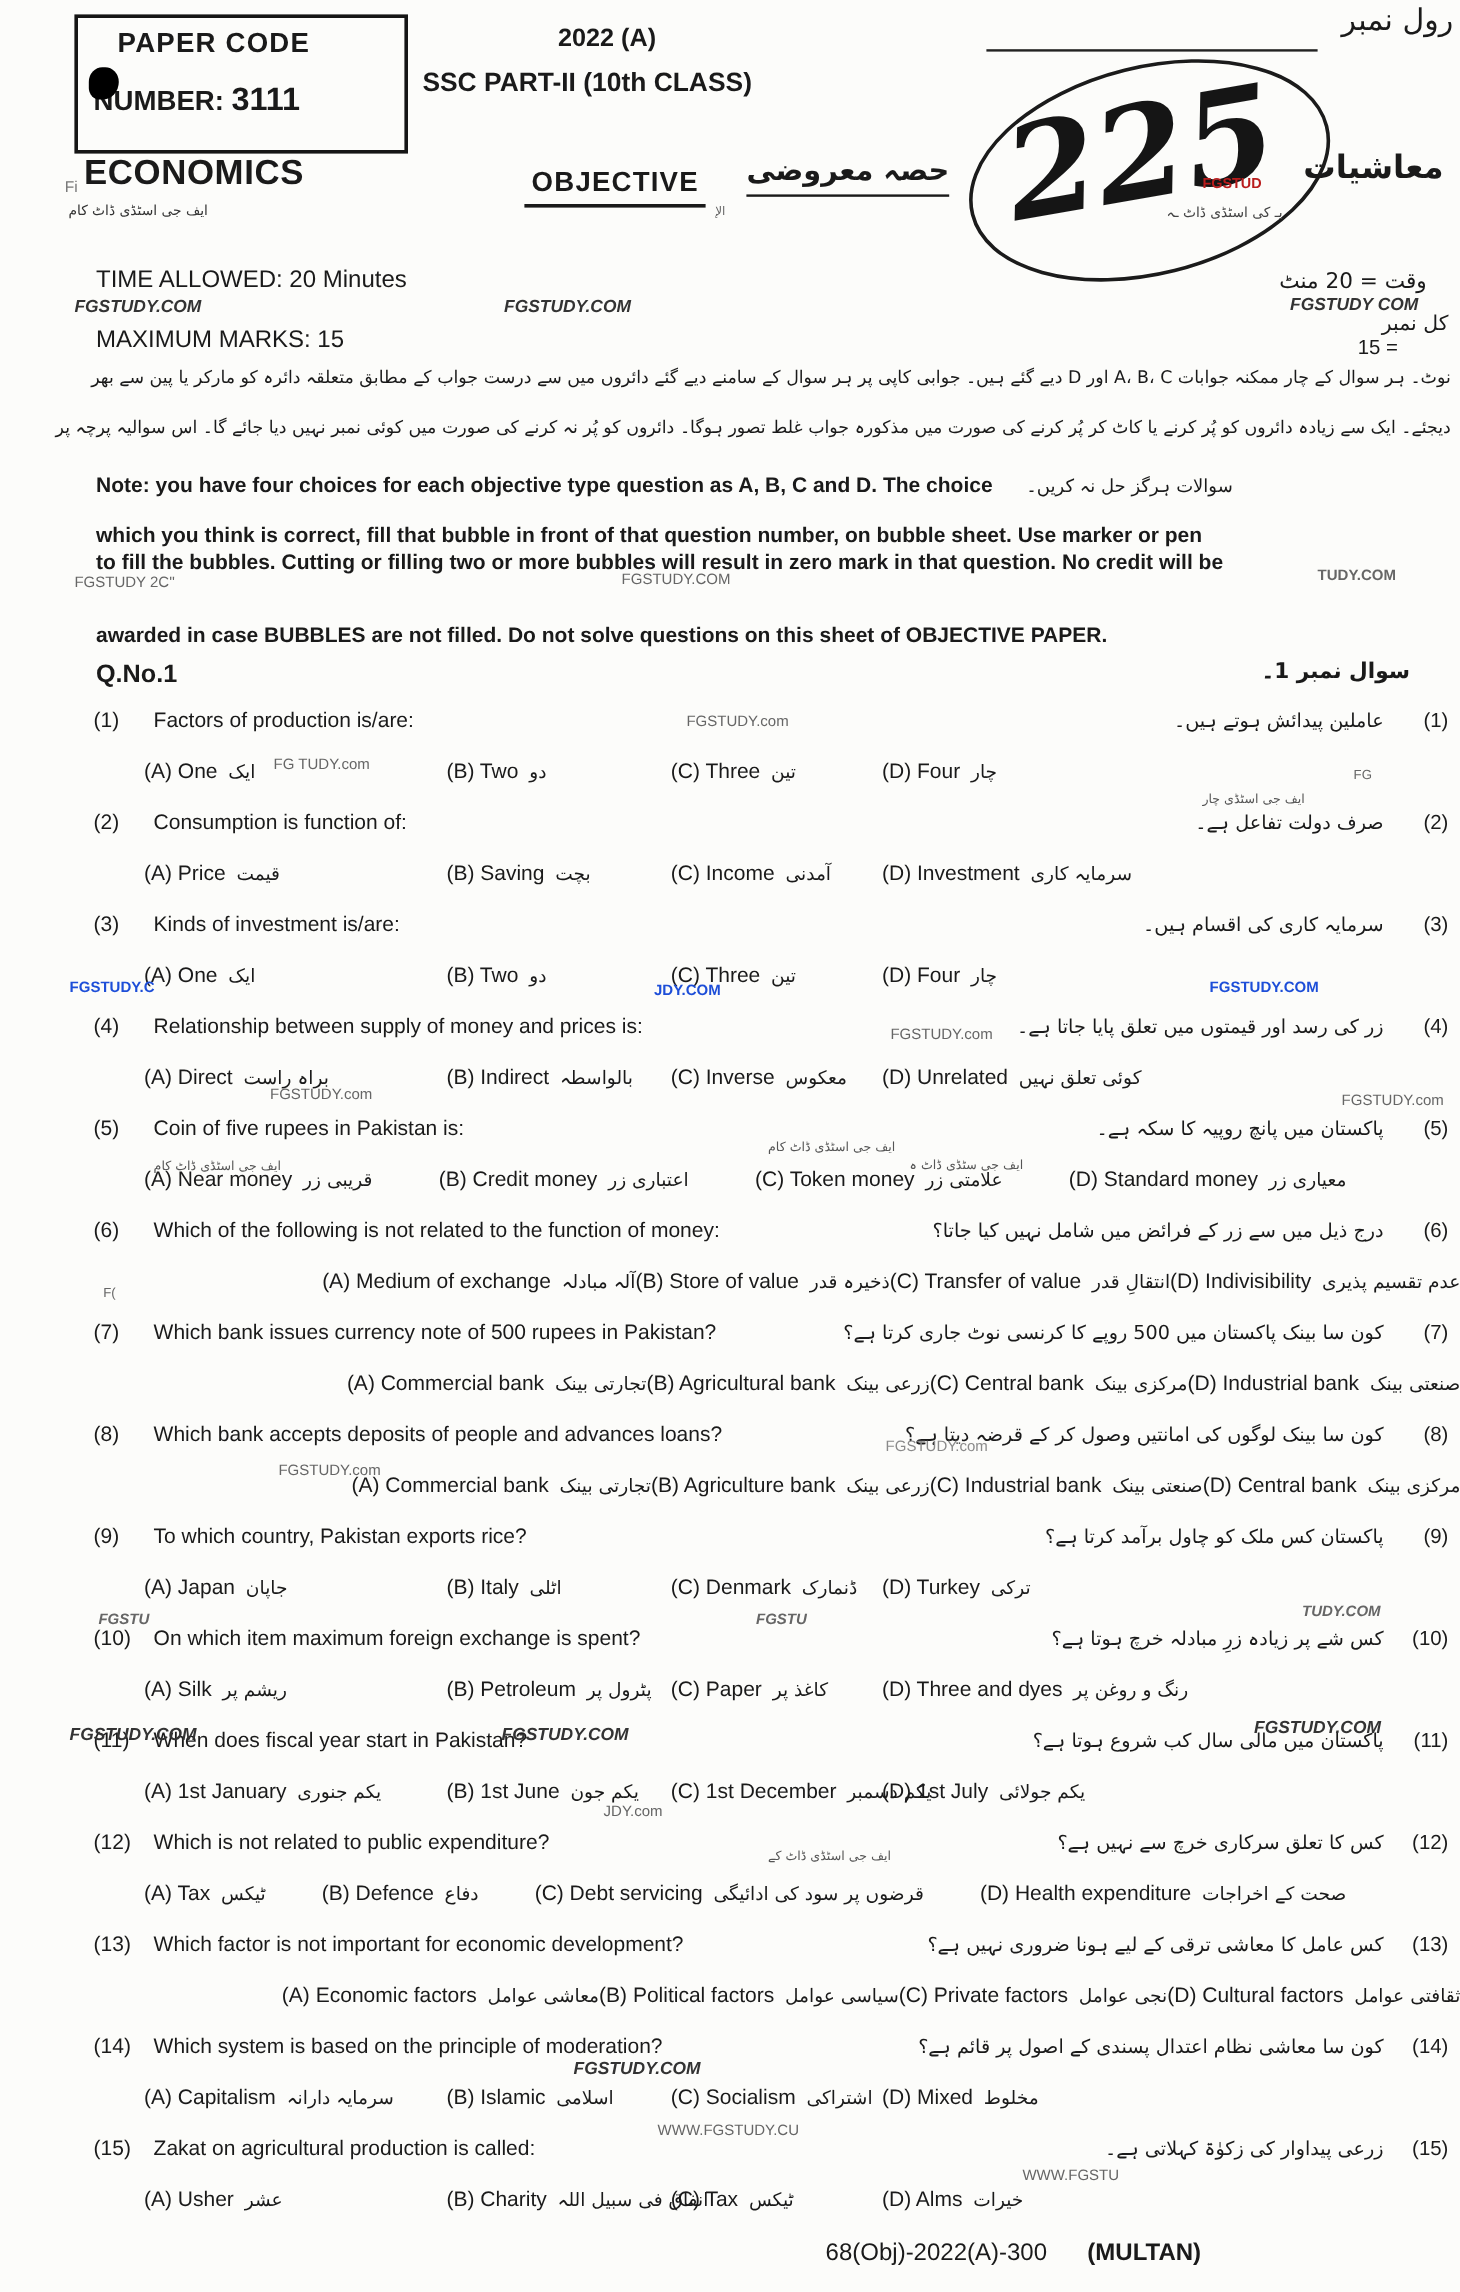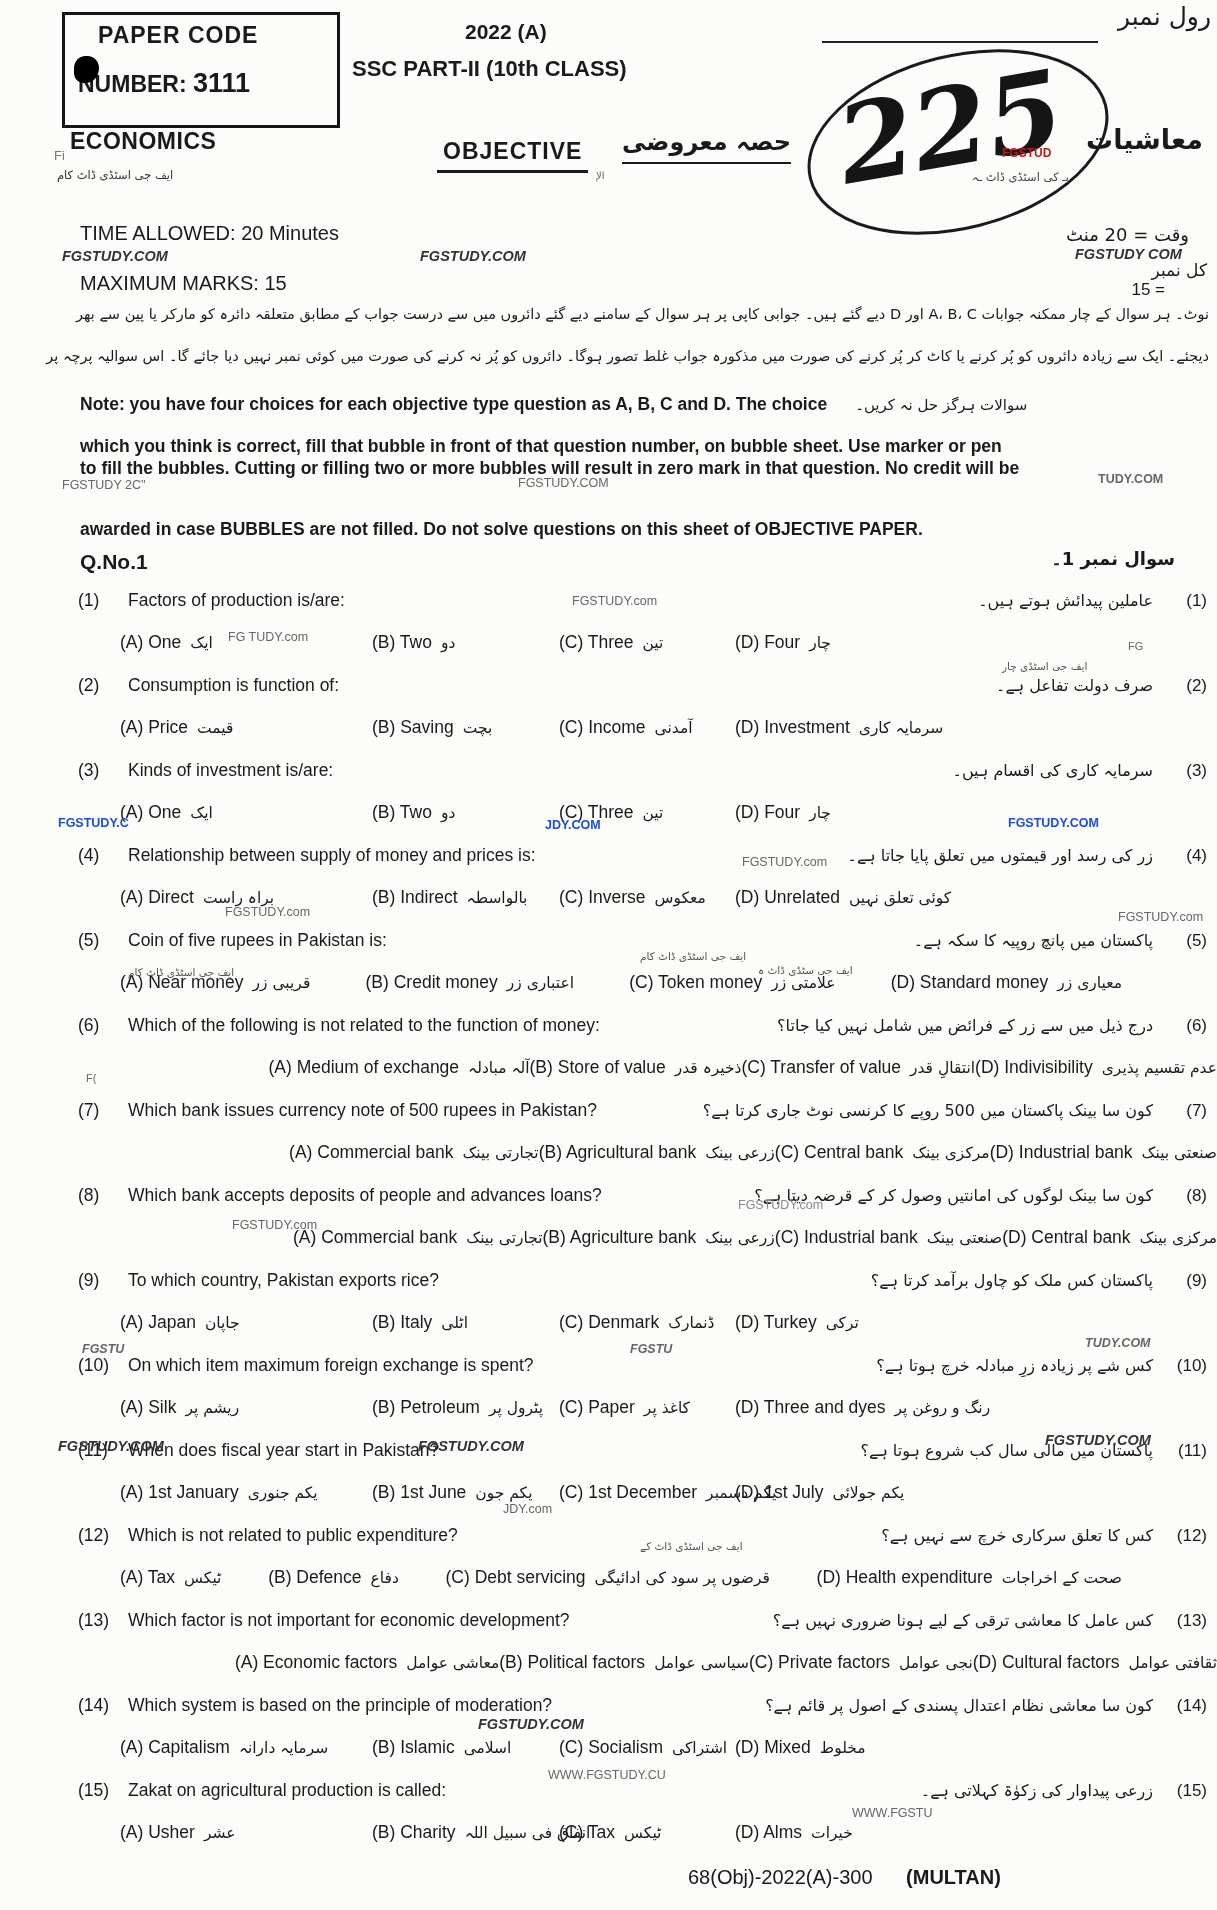--- a/index.html
+++ b/index.html
@@ -12,21 +12,21 @@
   .pc-line1{left:78px;top:22px;font-size:23px;font-weight:bold;letter-spacing:1px;margin-left:20px;}
   .pc-line2{left:78px;top:68px;font-size:23px;font-weight:bold;}
   .pc-number{font-size:27px;}
   .pc-dot{left:74px;top:56px;width:25px;height:27px;background:#000;border-radius:50% 50% 60% 40%;}
   .year{left:465px;top:20px;font-size:21px;font-weight:bold;}
   .ssc{left:352px;top:56px;font-size:22px;font-weight:bold;}
   .roll-label{right:6px;top:2px;font-size:25px;direction:rtl;}
   .roll-line{left:822px;top:41px;width:276px;border-top:2px solid #222;height:0;}
   .stamp{left:788px;top:42px;width:330px;height:205px;}
   .subj-prefix{left:54px;top:148px;font-size:13px;color:#777;}
-  .subject-en{left:70px;top:128px;font-size:23px;font-weight:bold;letter-spacing:.5px;}
+  .subject-en{left:70px;top:128px;font-size:29px;font-weight:bold;letter-spacing:.5px;}
   .subject-sub{left:57px;top:168px;font-size:11.5px;color:#333;direction:rtl;}
   .objective{left:437px;top:138px;font-size:23px;font-weight:bold;border-bottom:3px solid #1a1a1a;padding:0 6px 5px 6px;letter-spacing:1px;}
   .obj-tail{left:596px;top:170px;font-size:10px;color:#666;}
   .section-ur{left:622px;top:128px;font-size:24px;font-weight:bold;border-bottom:2px solid #1a1a1a;padding-bottom:6px;direction:rtl;}
   .subj-ur{left:1086px;top:124px;font-size:27px;font-weight:bold;direction:rtl;}
   .fgstud{left:1002px;top:146px;font-size:12px;font-weight:bold;color:#b91c1c;}
   .subj-ur-sub{left:972px;top:170px;font-size:11.5px;color:#444;direction:rtl;}
   .time-en{left:80px;top:222px;font-size:20px;}
   .time-ur{right:28px;top:224px;font-size:18px;direction:rtl;}
   .marks-en{left:80px;top:272px;font-size:20px;}

